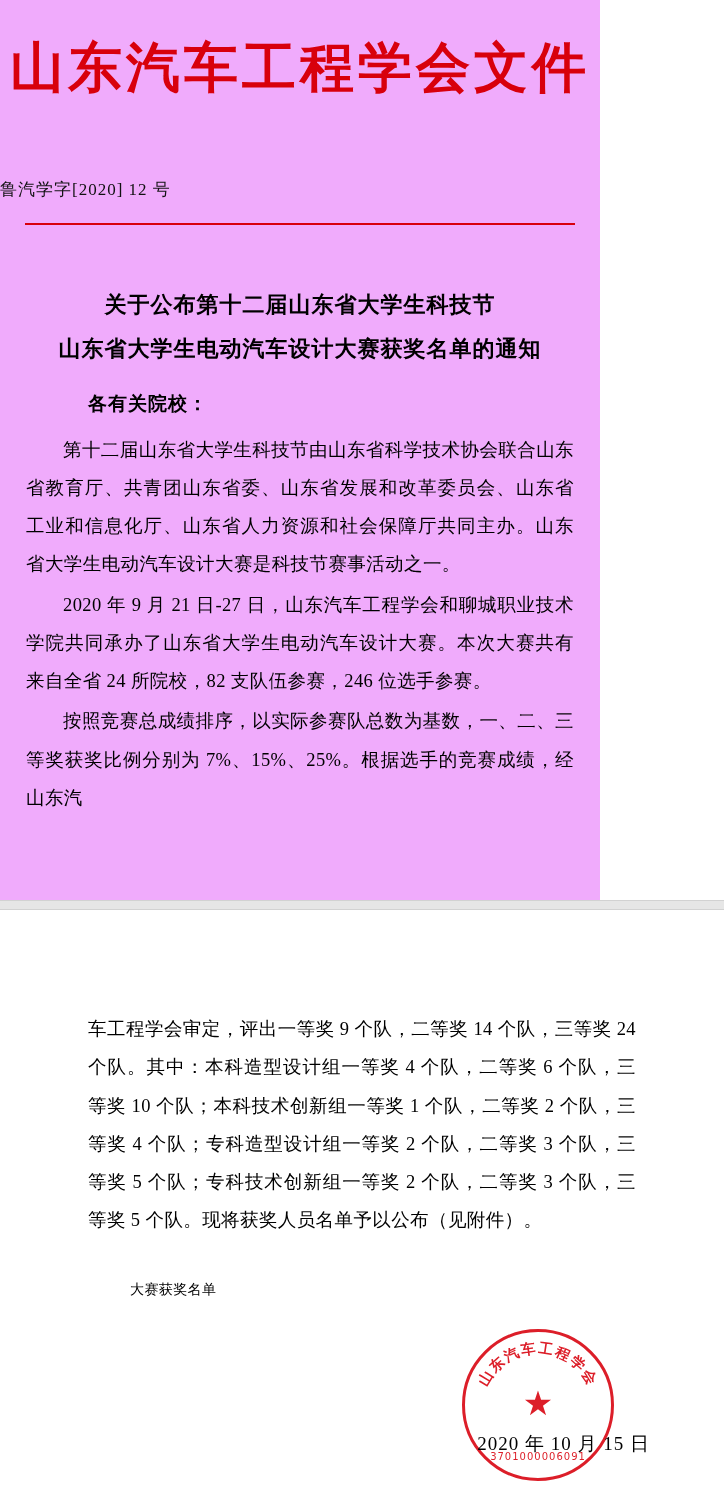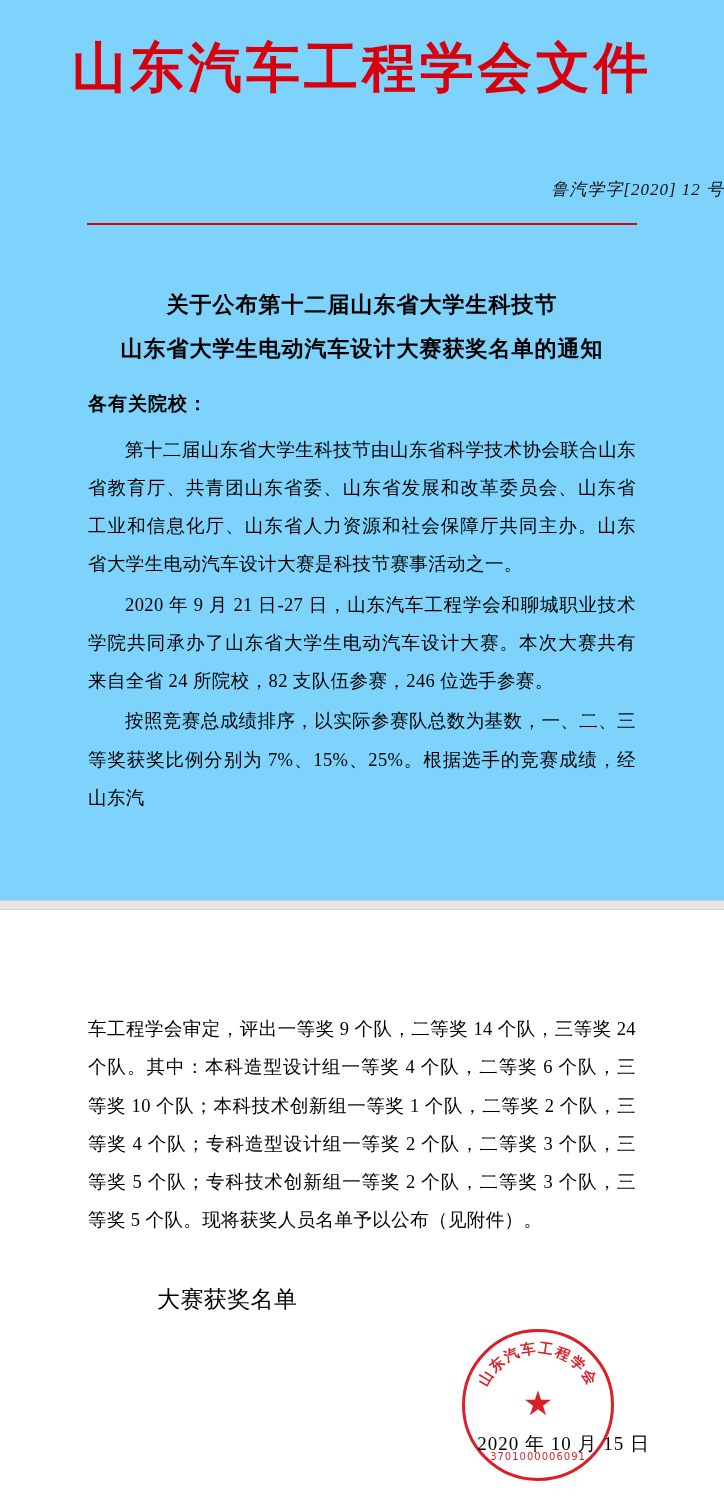--- a/index.html
+++ b/index.html
@@ -14,47 +14,46 @@
   }
   .page {
     position: relative;
     width: 724px;
     background: #fff;
   }
 
   
   .sheet-one {
     position: relative;
-    width: 724px;
+    width: 600px;
     height: 900px;
-    background: #7dd3fc;
+    background: #f0abfc;
     box-sizing: border-box;
   }
 
   .masthead {
     text-align: center;
     padding-top: 34px;
   }
   .masthead-title {
     font-family: "DejaVu Serif", "Liberation Serif", serif;
     font-weight: bold;
     font-size: 54px;
     letter-spacing: 4px;
     color: #d8000c;
     line-height: 1.25;
     white-space: nowrap;
   }
 
   .doc-number {
-    text-align: right;
+    text-align: left;
     font-size: 17px;
     letter-spacing: 1px;
     margin-top: 76px;
     color: #111;
-    font-style: italic;
   }
 
   .red-rule {
     margin: 22px auto 0 auto;
     width: 550px;
     height: 2px;
     background: #d8000c;
   }
 
   .doc-title {
@@ -124,21 +123,21 @@
   .attachment {
     margin-top: 36px;
   }
   .attachment-line1 {
     font-size: 18.5px;
     line-height: 2.07;
     letter-spacing: 0.4px;
     text-indent: 0;
   }
   .attachment-line2 {
-    font-size: 23px;
+    font-size: 14px;
     line-height: 2.07;
     letter-spacing: 0.4px;
     text-indent: 3em;
   }
 
   
   .sign-area {
     position: absolute;
     right: 74px;
     bottom: 22px;

